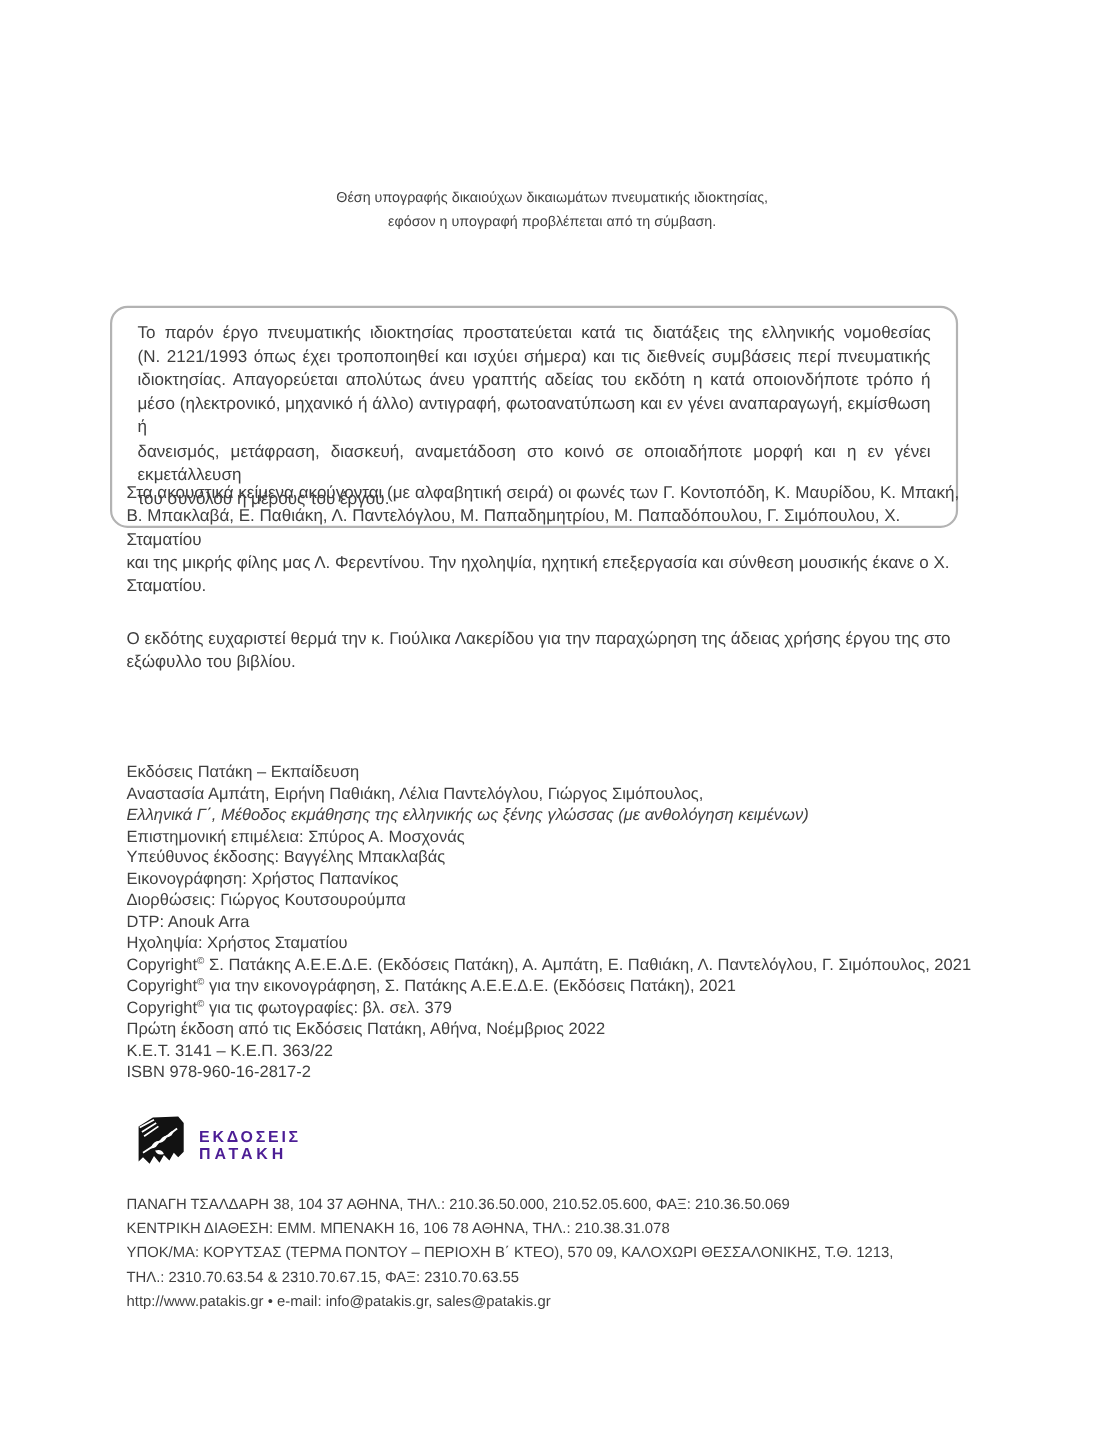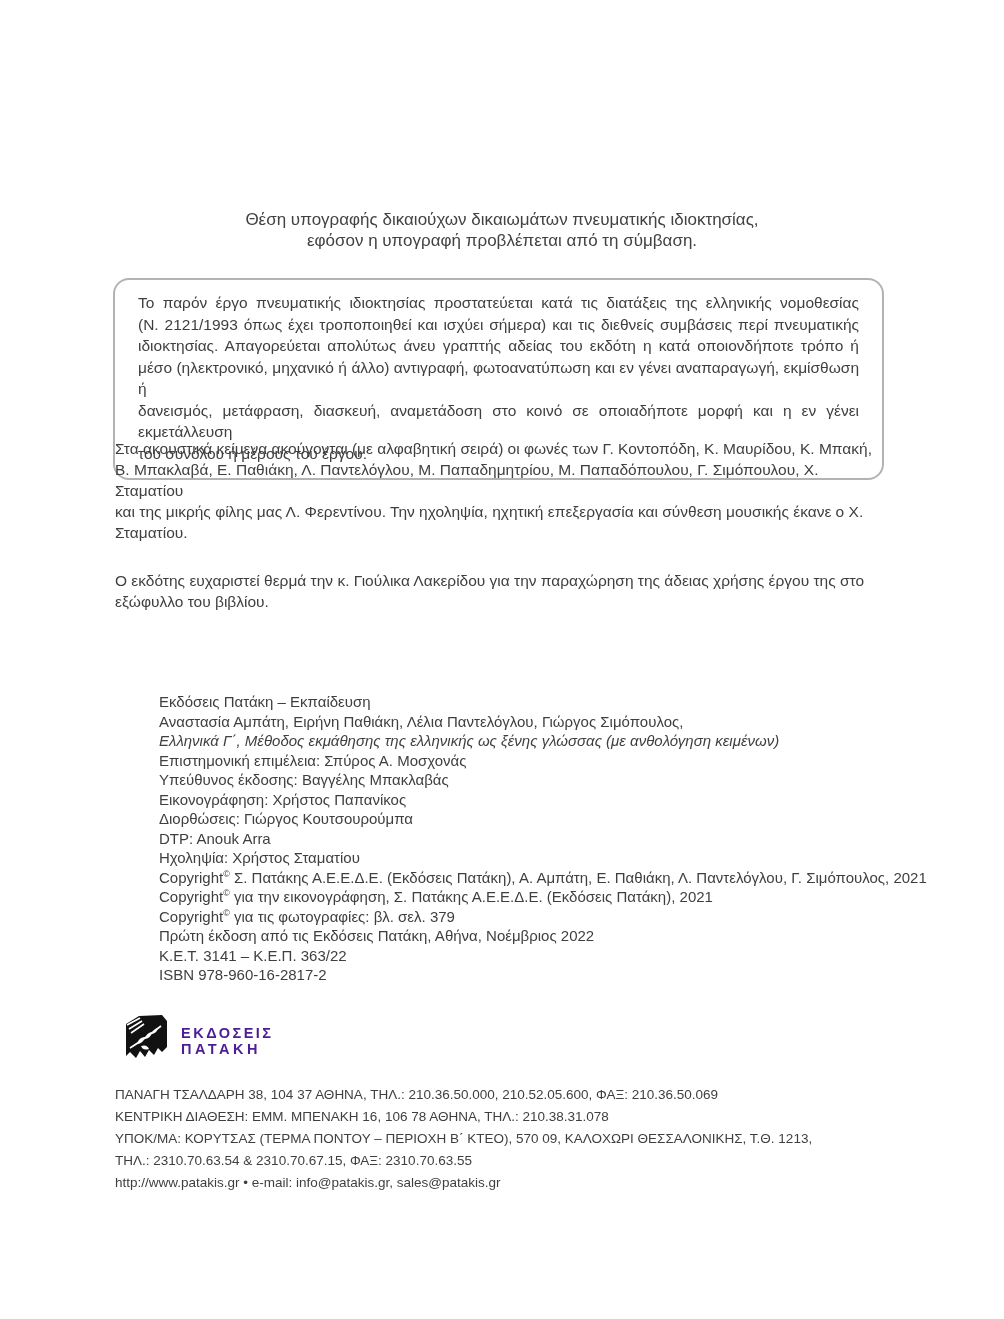--- a/index.html
+++ b/index.html
@@ -5,36 +5,36 @@
   html,body{margin:0;padding:0;}
   body{
     width:1004px;height:1319px;background:#ffffff;position:relative;
     font-family:"Liberation Sans","DejaVu Sans",sans-serif;
     color:#3f3f3f;-webkit-font-smoothing:antialiased;
   }
   .abs{position:absolute;}
 
   .title-block{
     top:169px;left:0;right:0;text-align:center;
-    font-size:17px;line-height:21px;color:#424242;margin-top:40px;
+    font-size:13px;line-height:21px;color:#424242;
   }
 
   .notice-box{
-    top:278px;left:113px;width:771px;box-sizing:border-box;
+    top:278px;left:100px;width:771px;box-sizing:border-box;
     border:2px solid #b3b3b3;border-radius:16px;
     padding:12px 23px 14px 23px;
     font-size:15.5px;line-height:21.5px;color:#3f3f3f;
   }
   .notice-box .tline.just{text-align:justify;text-align-last:justify;}
 
   .para{font-size:15.5px;line-height:21px;color:#3f3f3f;}
   .para-voices{top:438px;left:115px;width:775px;}
   .para-thanks{top:570px;left:115px;width:775px;}
 
-  .credits{top:692px;left:115px;width:780px;font-size:15px;line-height:19.5px;color:#3f3f3f;margin-left:44px;}
+  .credits{top:692px;left:115px;width:780px;font-size:15px;line-height:19.5px;color:#3f3f3f;}
   .credits .italic{font-style:italic;}
   .credits sup{font-size:9px;line-height:0;vertical-align:super;}
 
   .logo-block{top:1013px;left:117px;display:flex;align-items:center;gap:11px;}
   .logo-text{
     font-family:Liberation Sans, sans-serif;
     font-weight:bold;color:#4c1d95;font-size:14.5px;line-height:16px;
     letter-spacing:2.5px;
   }
   .logo-text .l2{letter-spacing:3.5px;}

